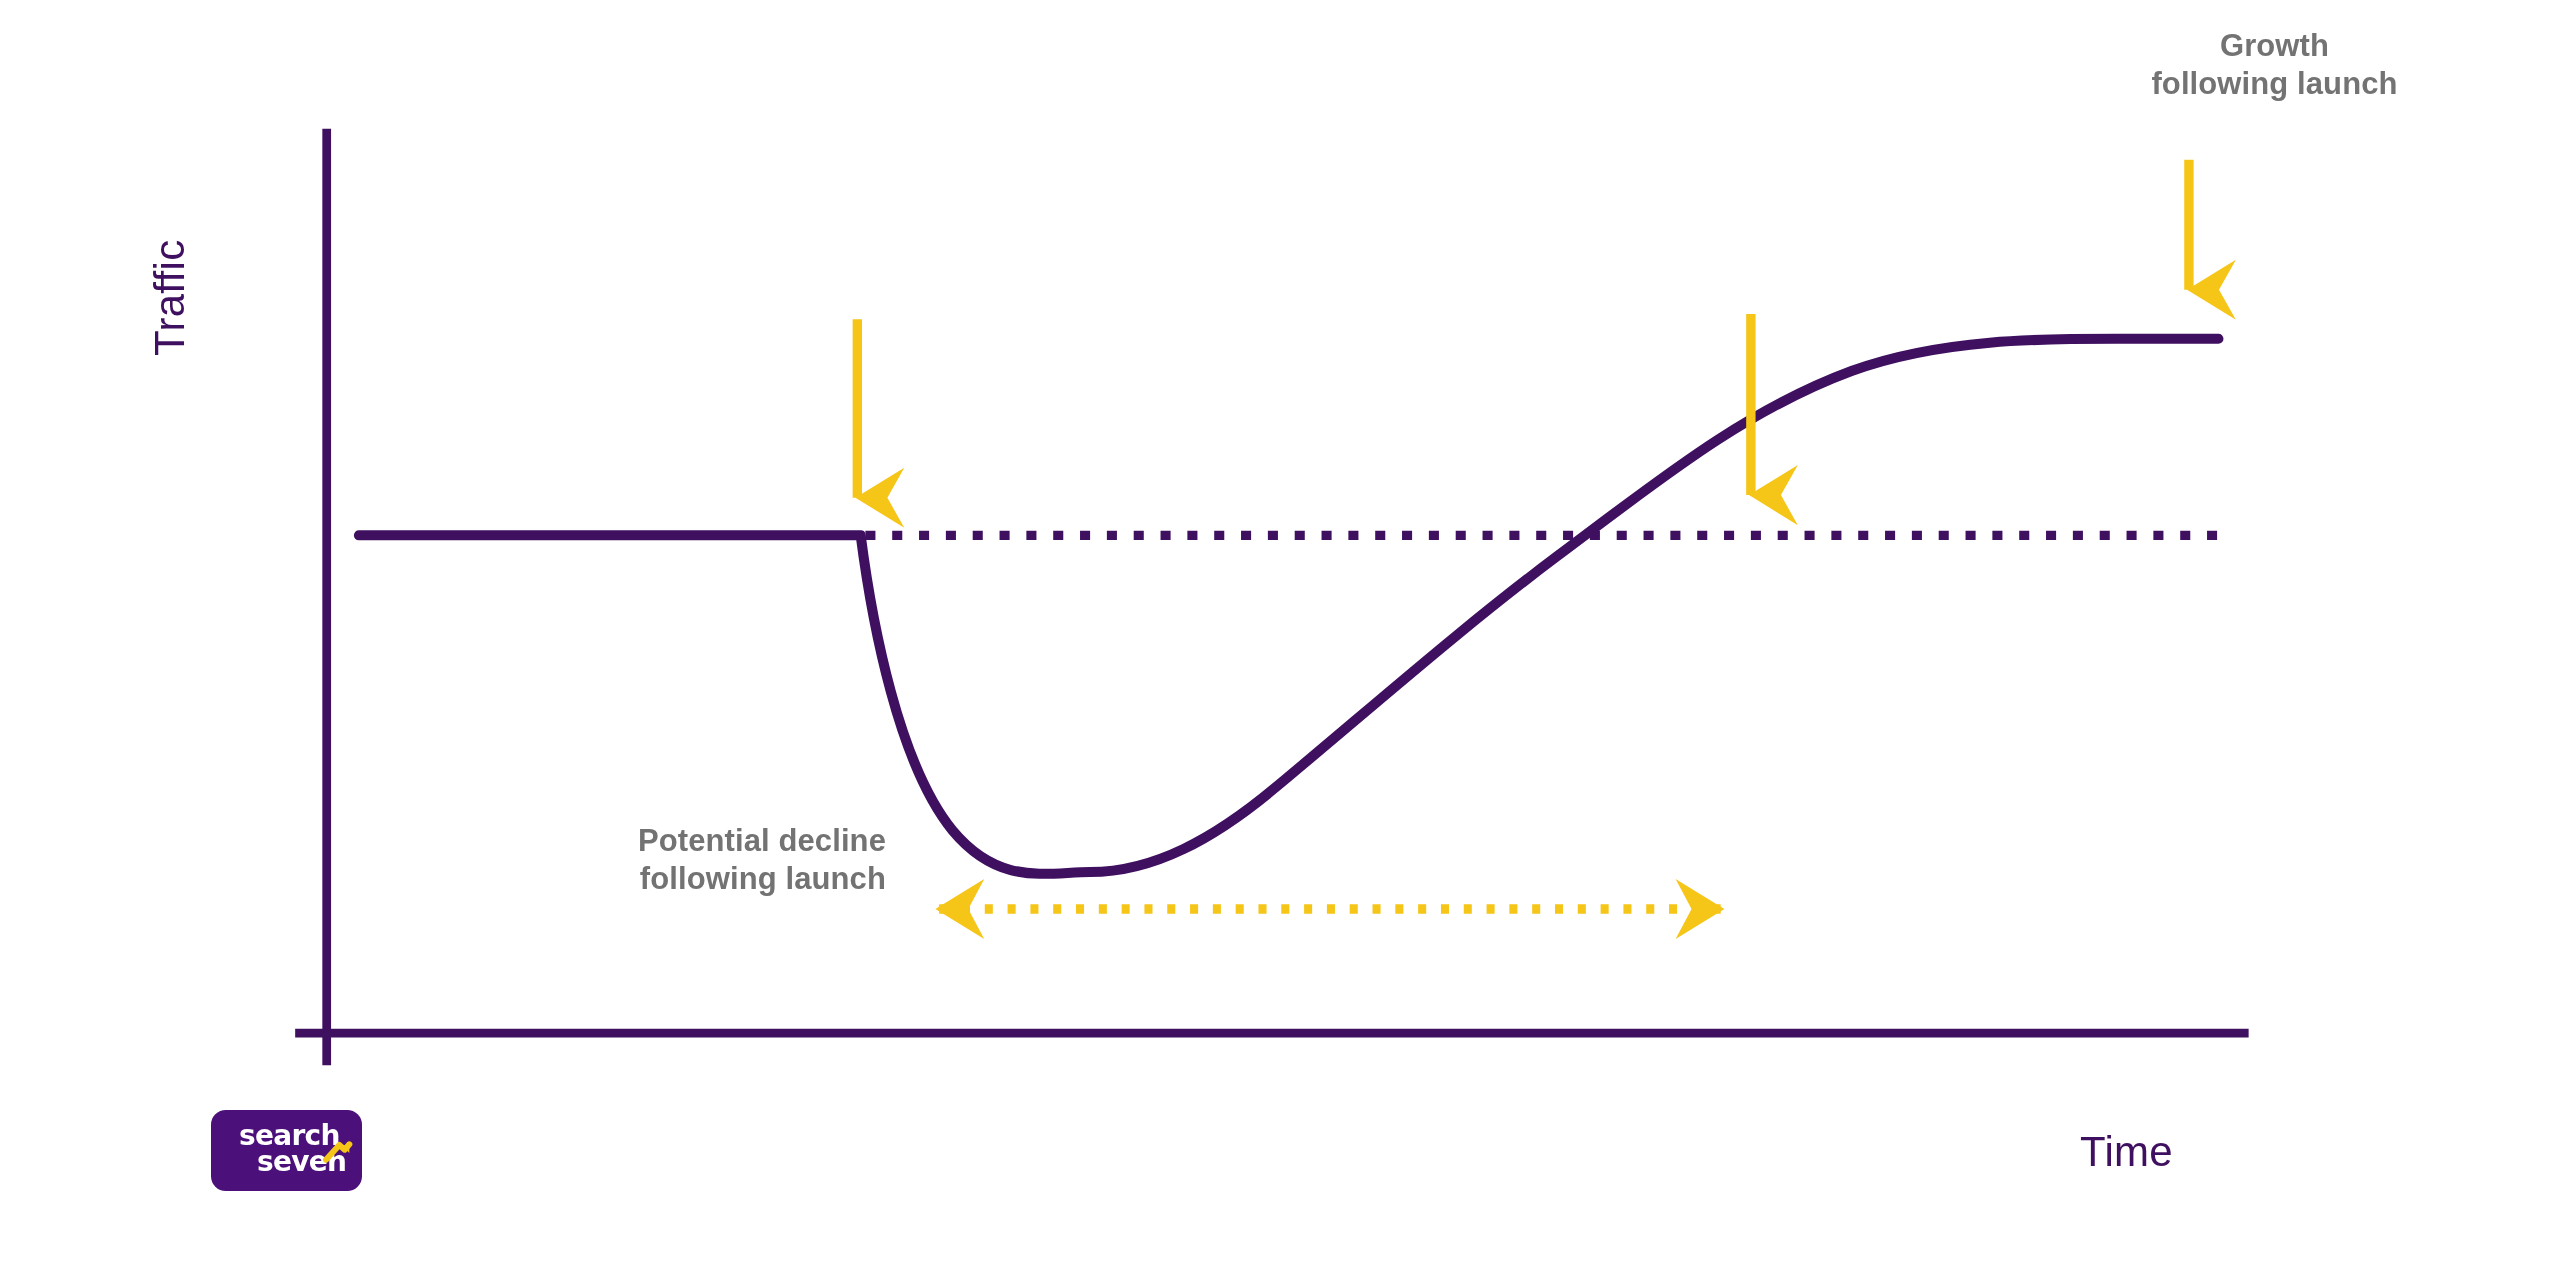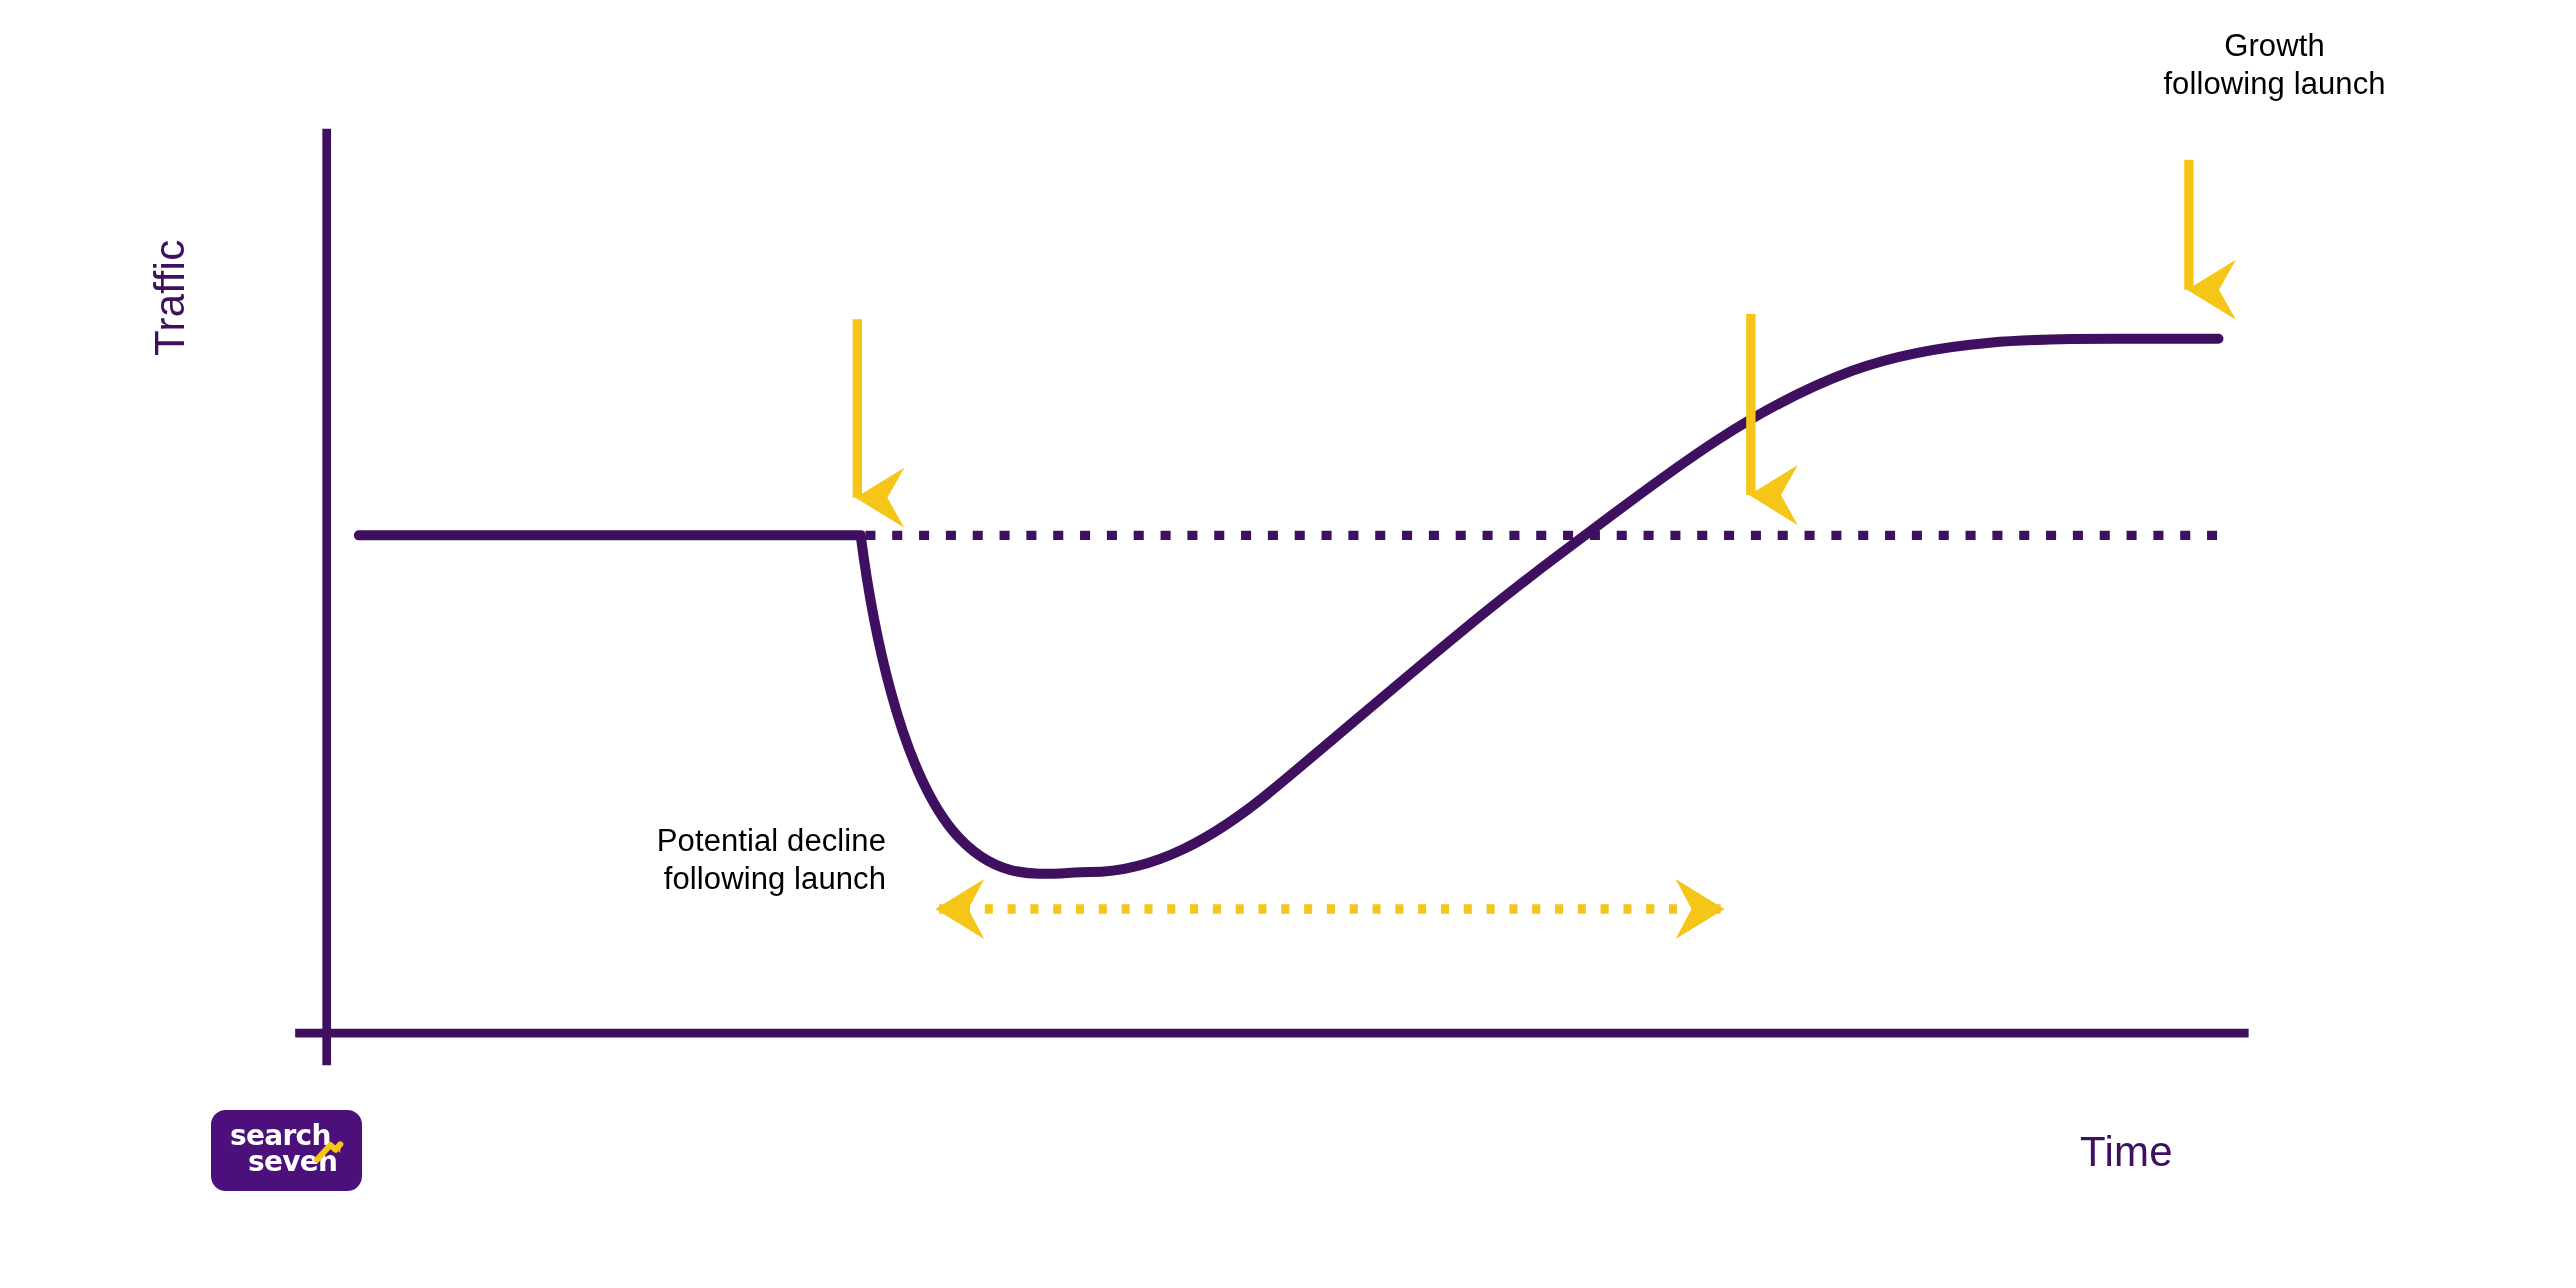--- a/index.html
+++ b/index.html
@@ -6,27 +6,27 @@
   body{
     width:2576px;height:1288px;position:relative;overflow:hidden;
     font-family:"Liberation Sans","DejaVu Sans",sans-serif;
     background:#ffffff;
   }
   #stage{position:absolute;left:0;top:0;width:2576px;height:1288px;}
   svg#chart{position:absolute;left:0;top:0;width:2576px;height:1288px;display:block;}
 
   .anno{
     position:absolute;
-    color:#000000;
+    color:#737373;
     font-size:31px;
     line-height:1.22;
     letter-spacing:0.1px;
     text-align:center;
     white-space:pre-line;
-    font-weight:400;
+    font-weight:700;
   }
   .anno-left{text-align:right;}
 
   .axis-label{
     position:absolute;
     color:#3F1060;
     font-size:42px;
     font-weight:400;
     letter-spacing:0.3px;
   }
@@ -40,21 +40,21 @@
 
   
   #logo{
     position:absolute;left:211px;top:1110px;
     width:151px;height:81px;
     background:#4B1079;
     border-radius:14.8px;
     overflow:hidden;
   }
   #logo-inner{
-    position:relative;width:100%;height:100%;
+    position:relative;width:100%;height:100%;margin-left:9px;
   }
   .logo-word{
     position:absolute;
     color:#ffffff;
     font-family:"DejaVu Sans",sans-serif;
     font-weight:700;
     font-size:28px;
     letter-spacing:-0.7px;
     line-height:1;
   }

